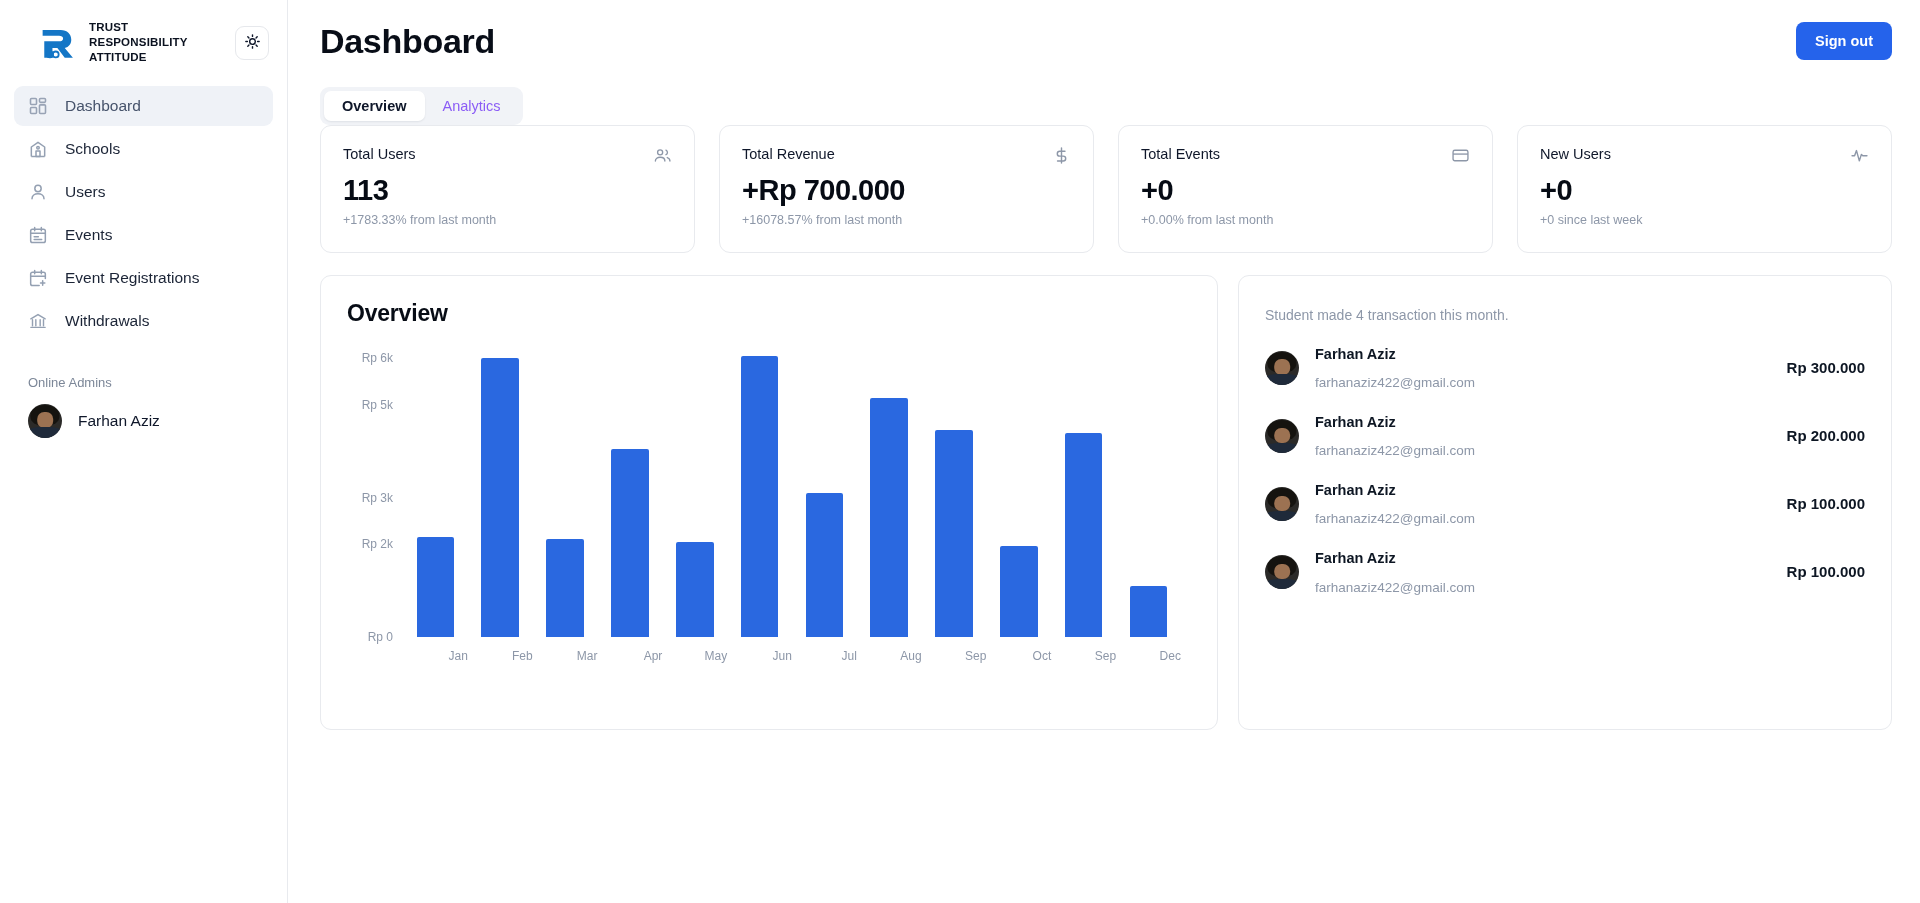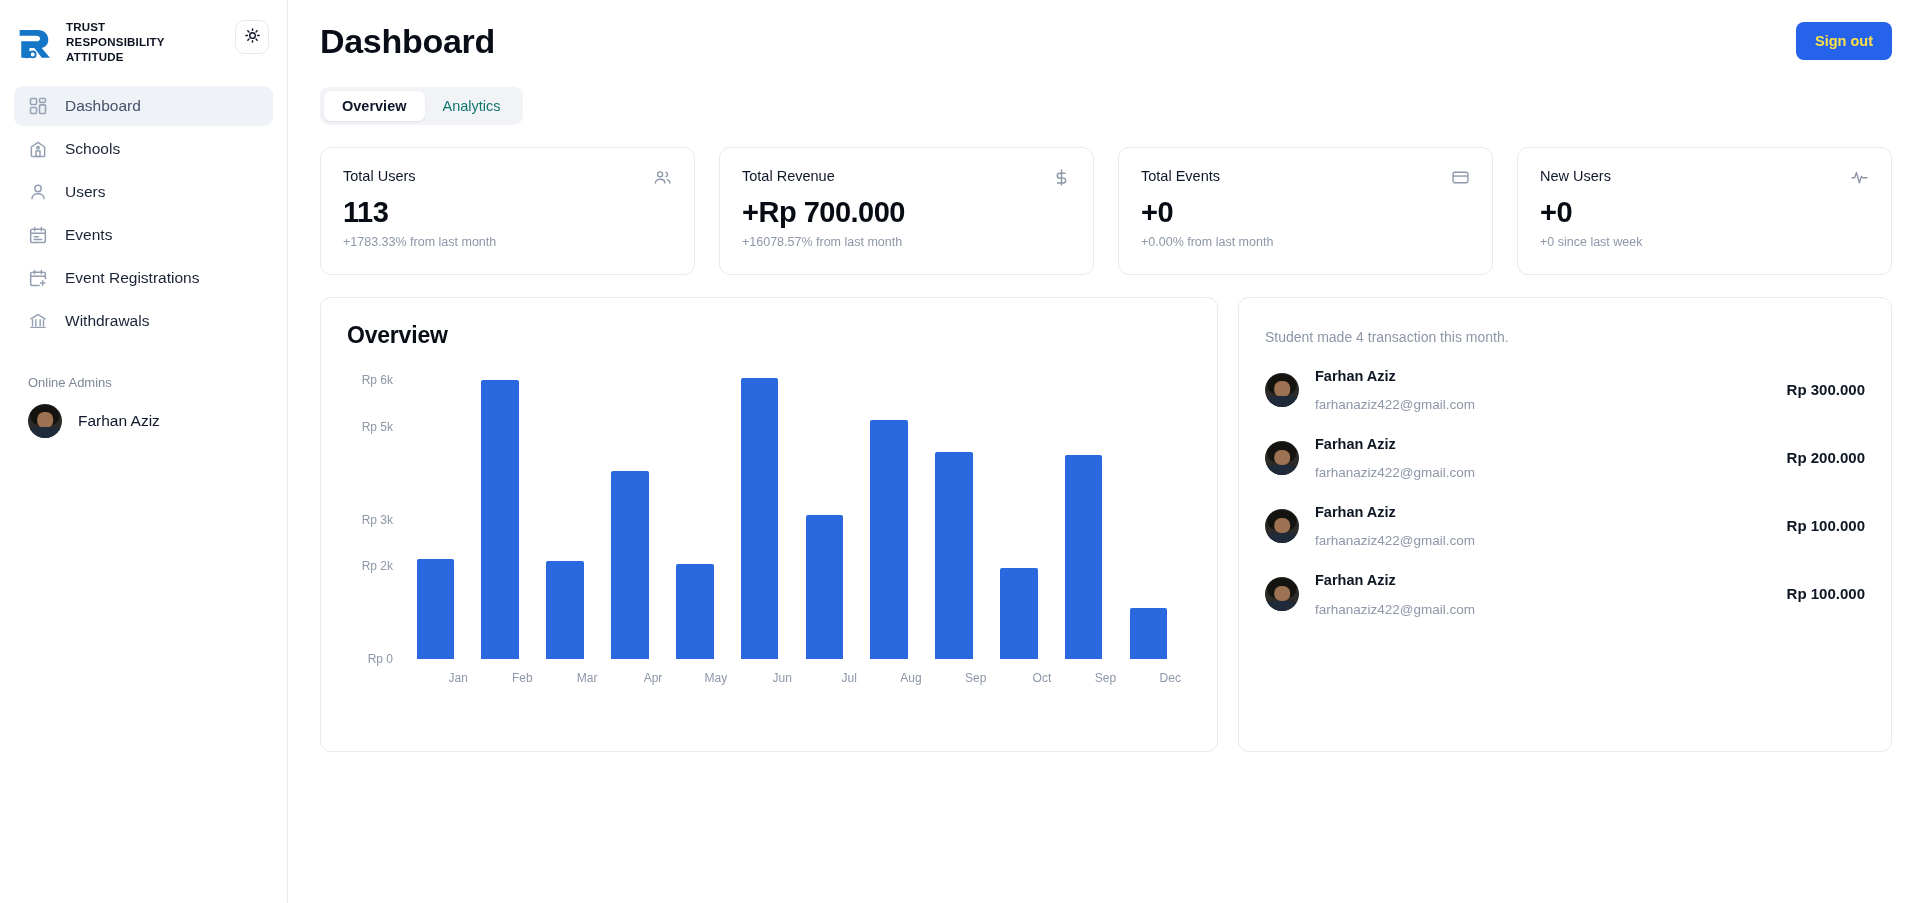--- a/index.html
+++ b/index.html
@@ -15,22 +15,22 @@
   
   .sidebar {
     width: 288px; height: 903px;
     border-right: 1px solid #e8eaee;
     background: #ffffff;
     display: flex; flex-direction: column;
     flex: 0 0 288px;
     padding-top: 8px;
   }
   .brand-row {
-    display: flex; justify-content: space-between;
-    padding: 12px 18px 16px 16px;
+    display: flex; align-items: center; justify-content: space-between;
+    padding: 12px 18px 16px 39px;
   }
   .brand { display: flex; align-items: center; gap: 10px; }
   .brand-logo { width: 40px; height: 36px; flex: 0 0 40px; }
   .brand-text {
     font-size: 11.5px; font-weight: bold; line-height: 1.32;
     letter-spacing: .2px; color: #0b1220; white-space: pre-line;
   }
   .theme-toggle {
     width: 34px; height: 34px; border: 1px solid #e6e8ec; border-radius: 9px;
     background: #fff; display: flex; align-items: center; justify-content: center;
@@ -62,33 +62,33 @@
     width:46%; height:46%; border-radius:45%; background:#9c7252; }
   .avatar .body { position:absolute; left:50%; bottom:0; transform:translateX(-50%);
     width:100%; height:30%; background:#1f2a3a; border-radius:40% 40% 0 0; }
   .admin-name { font-size: 15.5px; color: #0f172a; }
 
   
   .main { flex: 1; height: 903px; overflow: hidden; padding: 22px 28px 0 32px; }
   .main-head { display: flex; align-items: flex-start; justify-content: space-between; }
   .page-title { font-size: 34px; font-weight: bold; letter-spacing: -.3px; color: #080d17; }
   .signout-btn {
-    background: #2563eb; color: #fde047; border: none; border-radius: 8px;
+    background: #2563eb; color: #ffffff; border: none; border-radius: 8px;
     font-size: 14.5px; font-weight: bold; padding: 11px 19px; cursor: pointer;
     font-family: inherit;
   }
 
   .tabs {
     display: inline-flex; gap: 0; background: #f1f3f7; border-radius: 9px;
     padding: 4px; margin-top: 26px;
   }
-  .tab { font-size: 14.5px; padding: 7px 18px; border-radius: 7px; cursor: pointer; color: #0f766e; }
+  .tab { font-size: 14.5px; padding: 7px 18px; border-radius: 7px; cursor: pointer; color: #8b5cf6; }
   .tab.active { background: #fff; color: #0f172a; font-weight: bold; box-shadow: 0 1px 2px rgba(16,24,40,.08); }
 
-  .cards { display: flex; gap: 24px; margin-top: 22px; }
+  .cards { display: flex; gap: 24px; }
   .card {
     flex: 1; border: 1px solid #e8eaee; border-radius: 11px; background: #fff;
     padding: 20px 22px 22px 22px; min-height: 128px;
   }
   .card-top { display: flex; align-items: flex-start; justify-content: space-between; }
   .card-title { font-size: 14.5px; color: #0f172a; font-weight: normal; }
   .card-ico { width: 19px; height: 19px; color: #8d97a8; flex: 0 0 19px; }
   .card-value { font-size: 29px; font-weight: bold; letter-spacing: -.5px; margin-top: 9px; color: #060b14; }
   .card-sub { font-size: 12.5px; color: #8d97a8; margin-top: 6px; }
 

